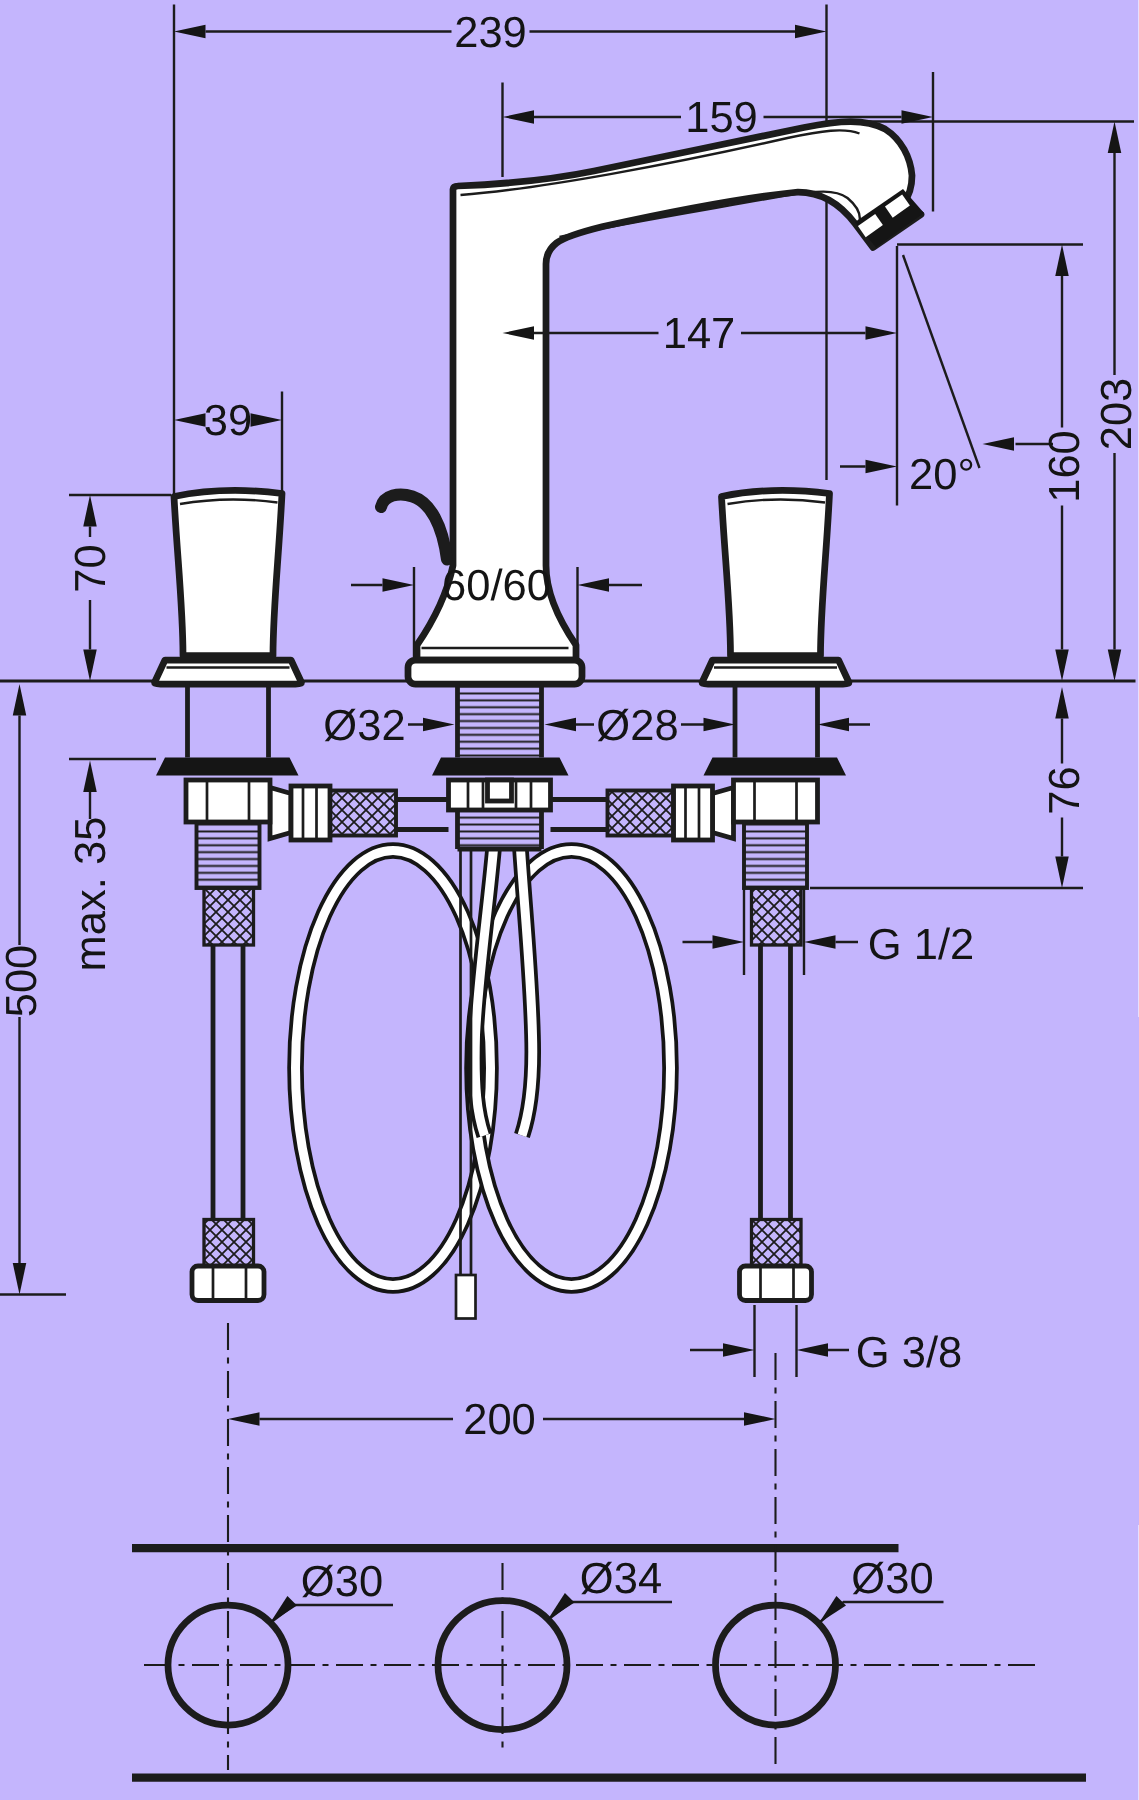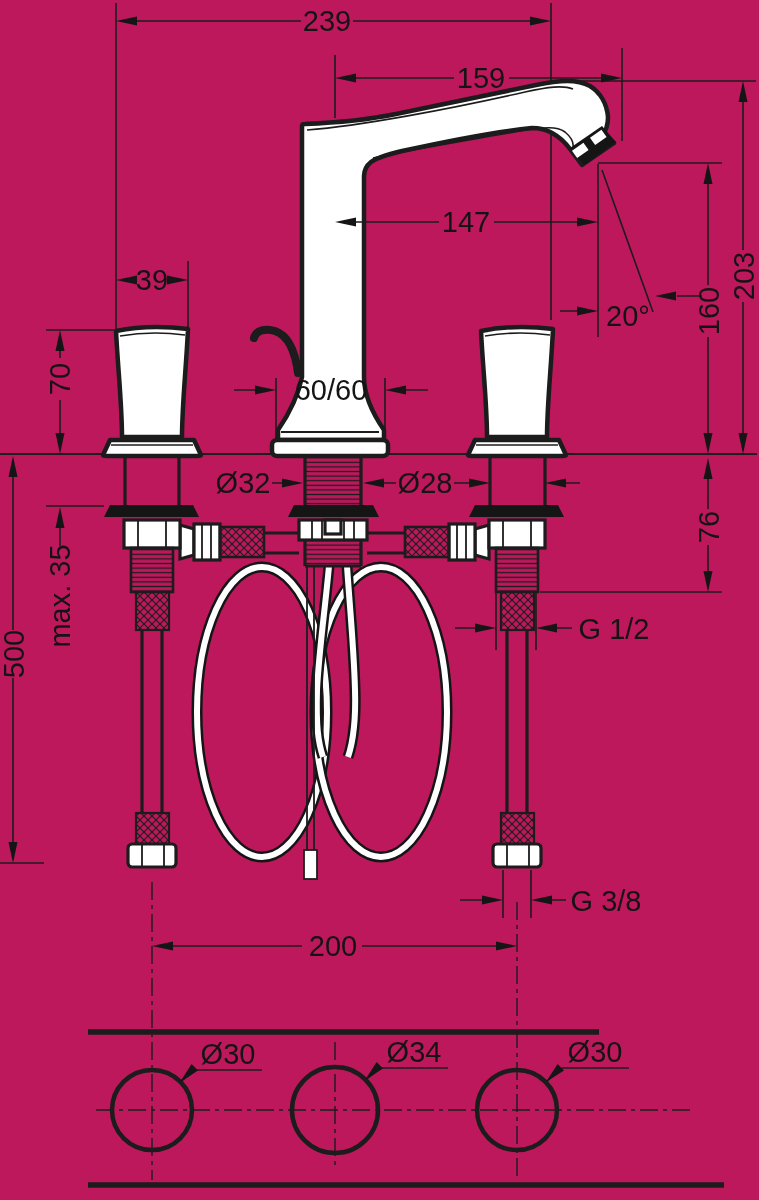--- a/index.html
+++ b/index.html
@@ -1,16 +1,16 @@
 <!DOCTYPE html>
 <html><head>
 <meta charset="utf-8">
 <style>
   html,body{margin:0;padding:0;background:#fff;}
-  .canvas{position:relative;width:759px;height:1200px;background:#be185d;overflow:hidden;
+  .canvas{position:relative;width:759px;height:1200px;background:#c4b5fd;overflow:hidden;
           font-family:"Liberation Sans",sans-serif;}
   svg{display:block;}
   .thin{stroke:#1c1c1c;stroke-width:1.6;fill:none;}
   .thin2{stroke:#1c1c1c;stroke-width:2;fill:none;}
   .thick{stroke:#1c1c1c;stroke-width:4.5;fill:none;stroke-linejoin:round;stroke-linecap:round;}
   .thick-w{stroke:#1c1c1c;stroke-width:4.5;fill:#fff;stroke-linejoin:round;}
   .med{stroke:#1c1c1c;stroke-width:3.2;fill:none;}
   .med-w{stroke:#1c1c1c;stroke-width:3.2;fill:#fff;}
   .facet{stroke:#1c1c1c;stroke-width:1.8;fill:none;}
   .fill{fill:#151515;stroke:none;}

